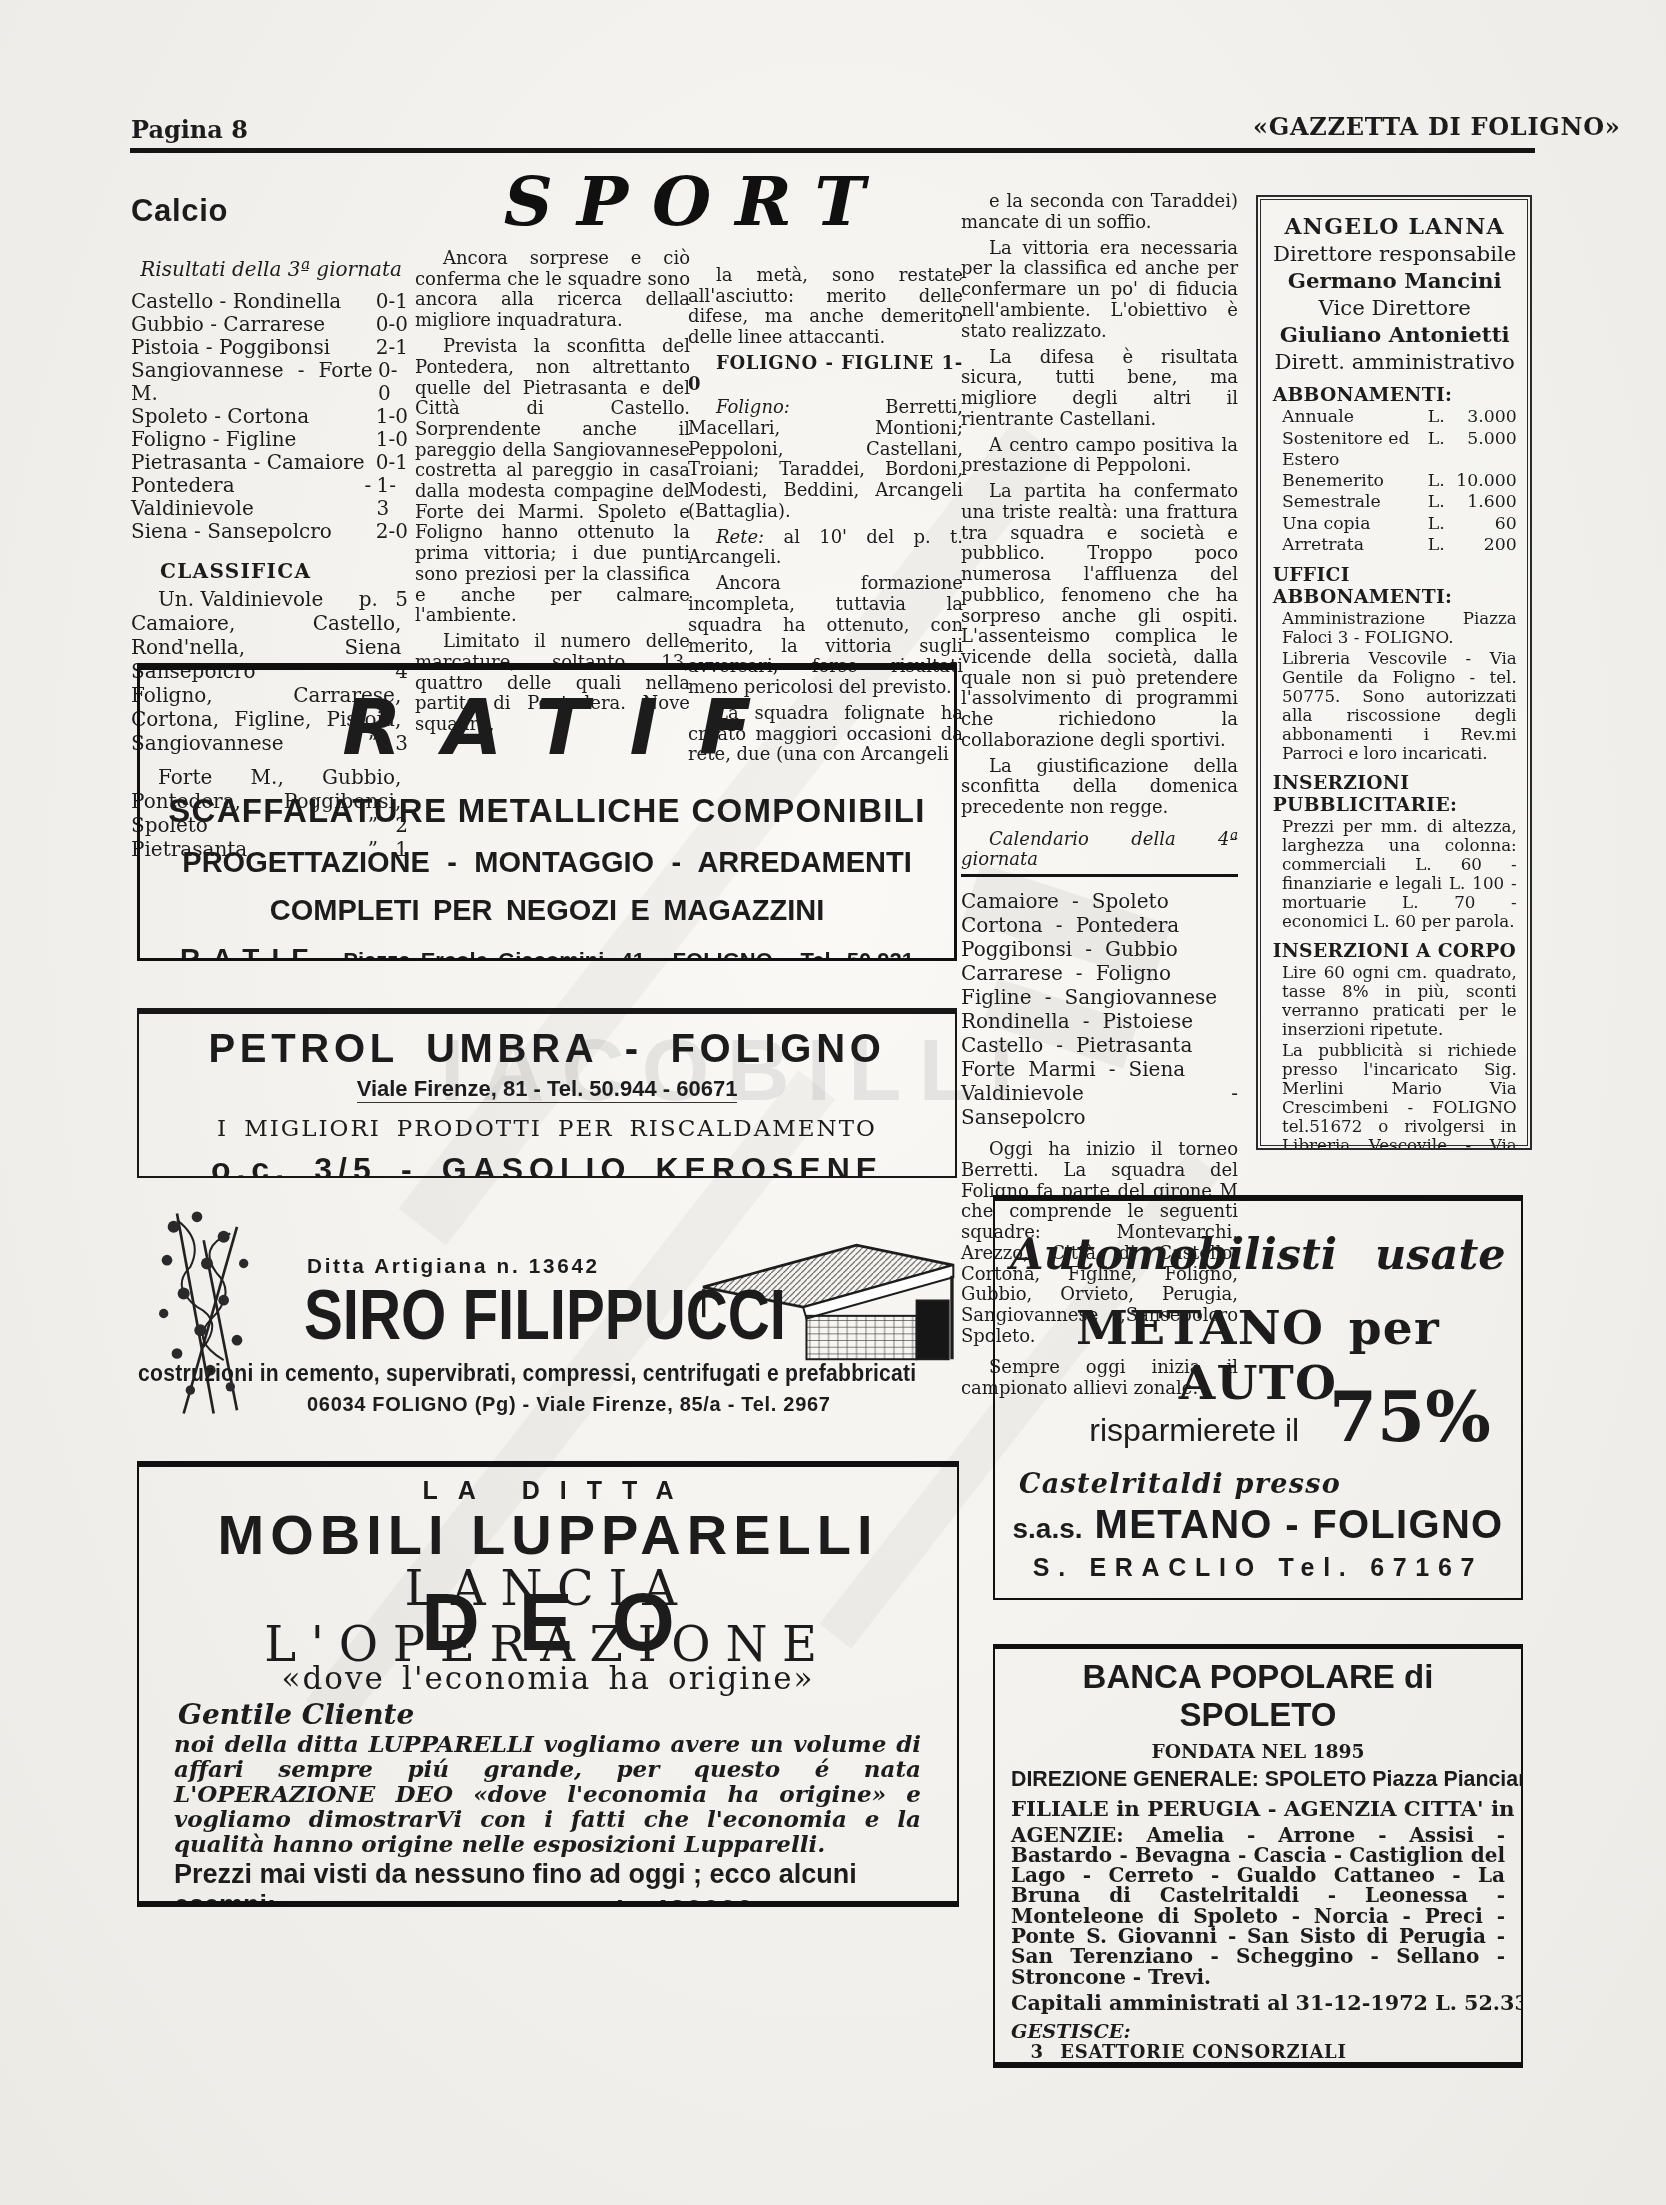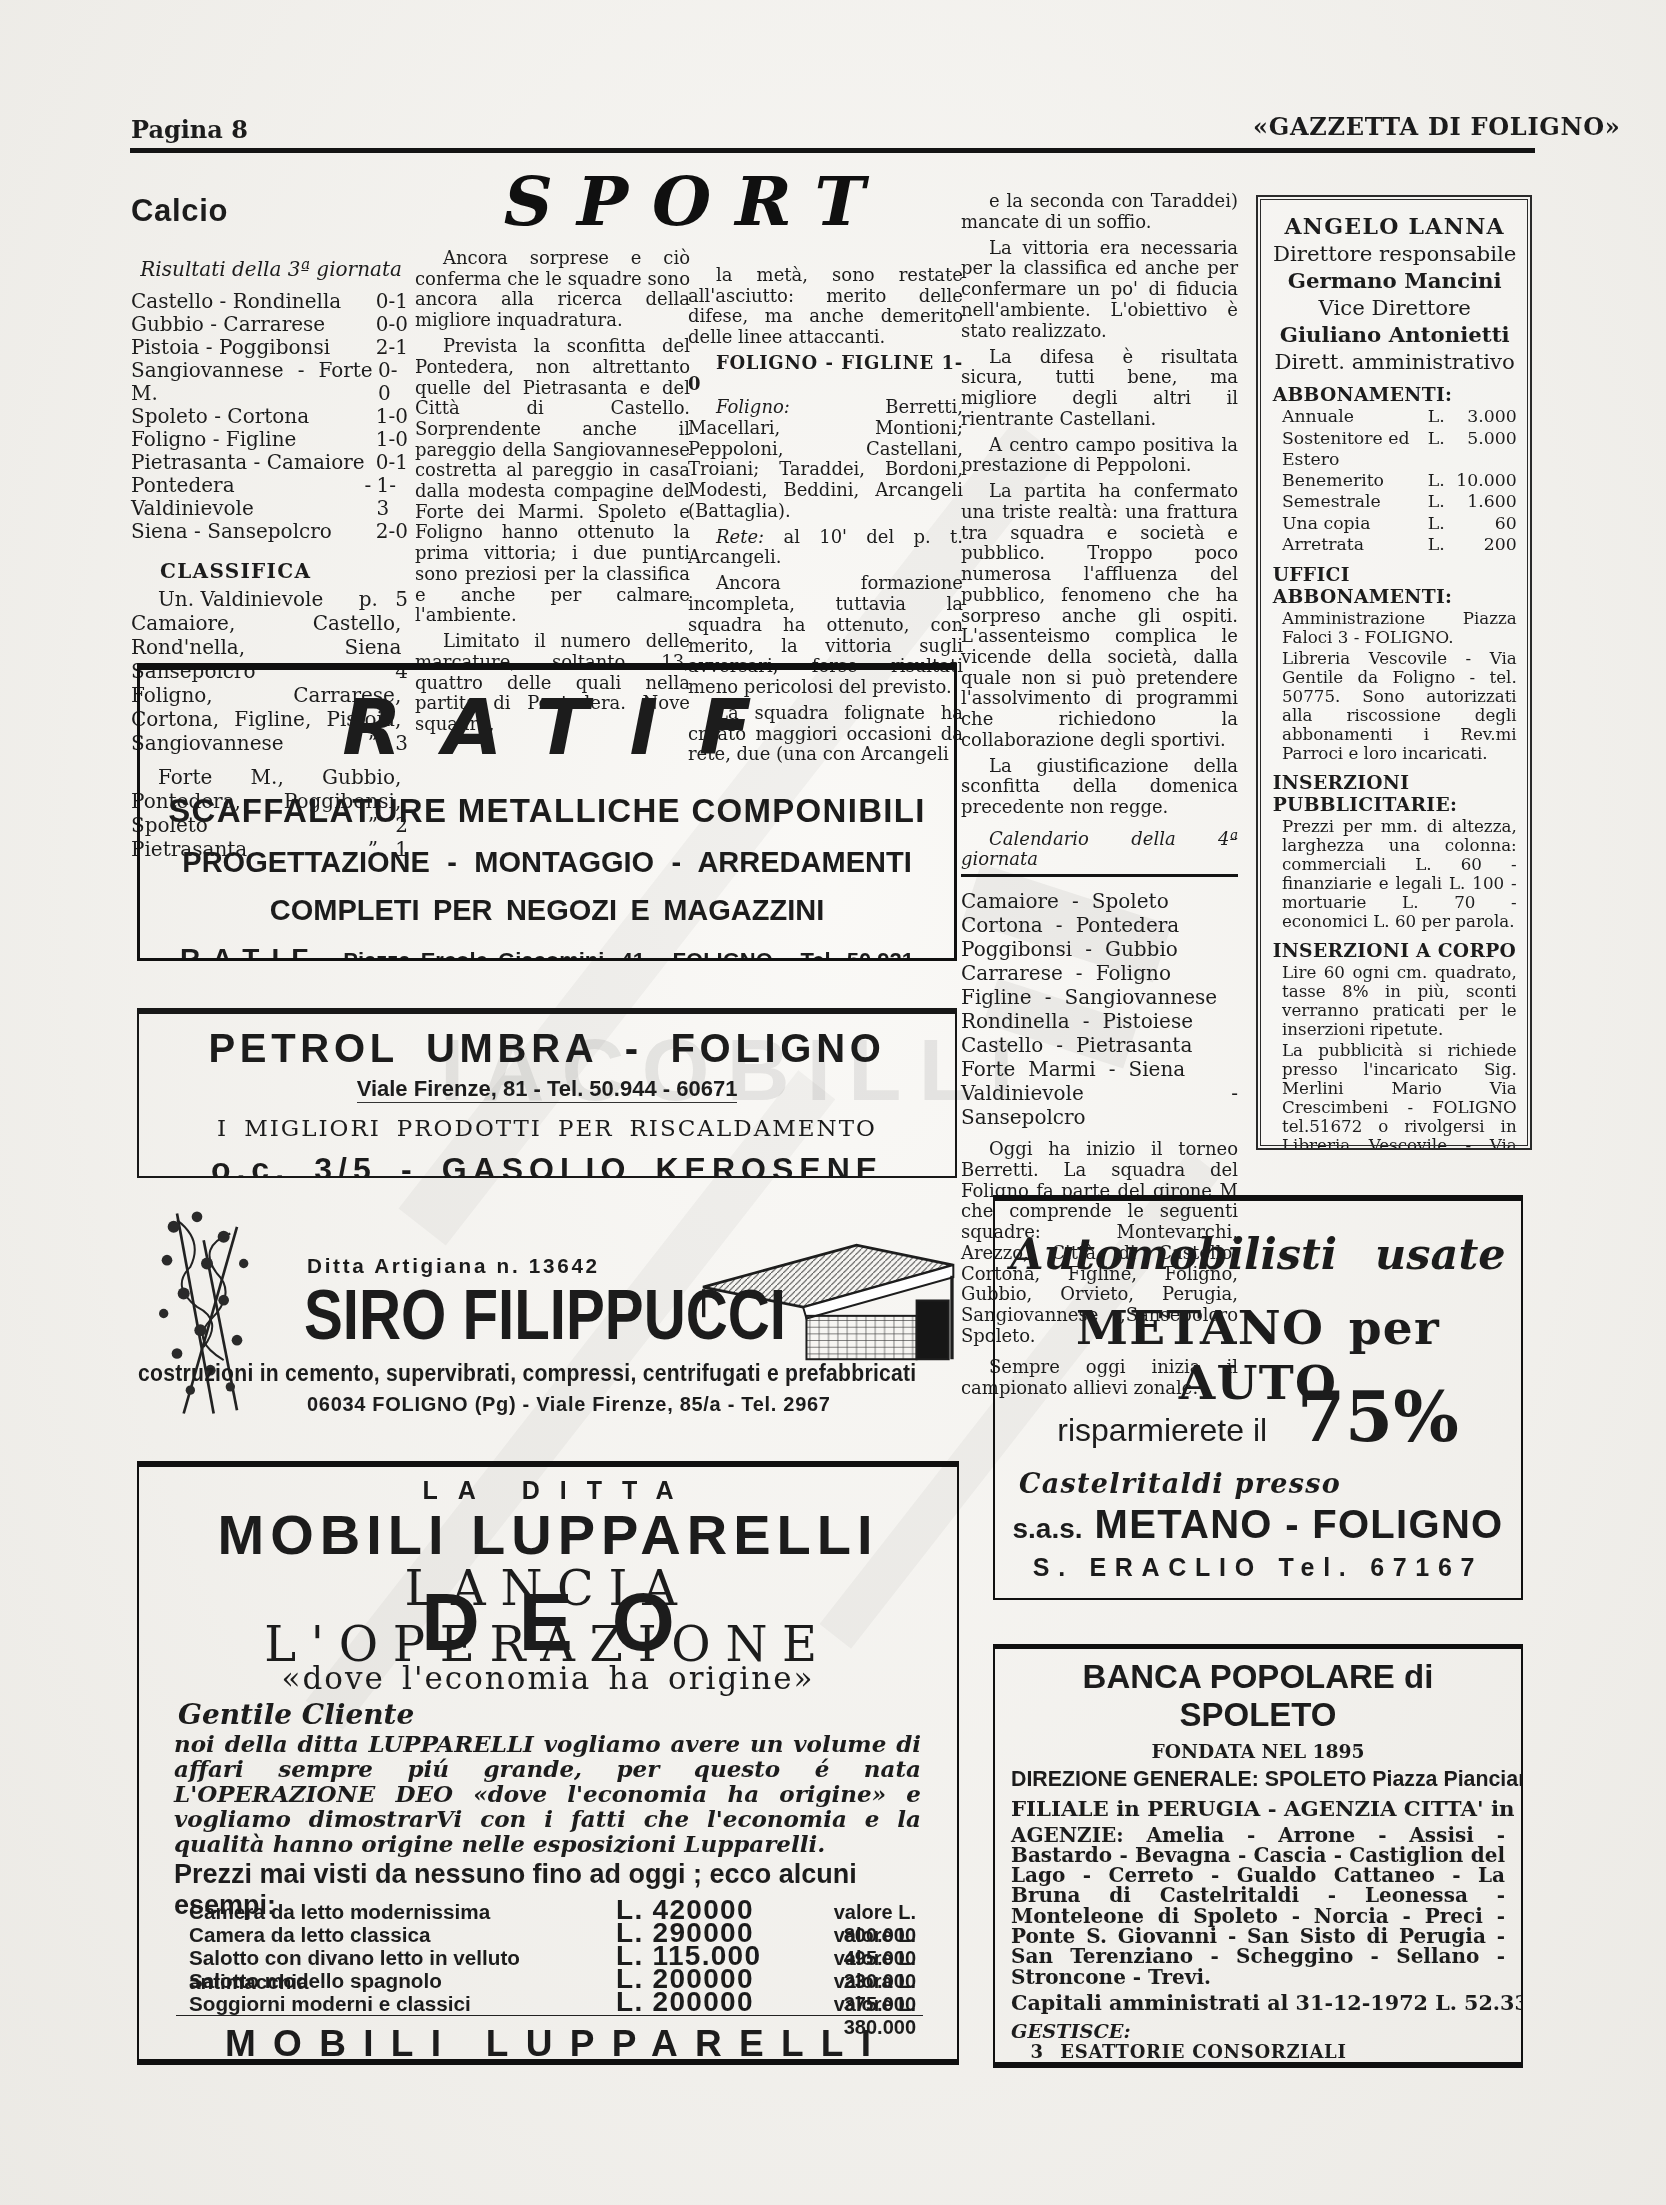--- a/index.html
+++ b/index.html
@@ -89,21 +89,21 @@
   
   .siro{left:137px;top:1197px;width:823px;height:223px;}
   .siro-ditta{left:170px;top:57px;font:bold 20.7px "Liberation Sans",sans-serif;letter-spacing:2.7px;}
   .siro-name{left:167px;top:77px;font:bold 71px "Liberation Sans",sans-serif;
              transform:scaleX(.82);transform-origin:left top;white-space:nowrap;}
   .siro-tag{left:1.3px;top:162px;font:bold 24px "Liberation Sans",sans-serif;
             transform:scaleX(.88);transform-origin:left top;white-space:nowrap;letter-spacing:0.3px;}
   .siro-addr{left:170px;top:196px;font:bold 20px "Liberation Sans",sans-serif;letter-spacing:0.7px;}
 
   
-  .lup-box{left:137px;top:1461px;width:822px;height:604px;border:2.7px solid #101010;
+  .lup-box{left:137px;top:1461px;width:822px;height:446px;border:2.7px solid #101010;
            border-top-width:6.7px;border-bottom-width:6.7px;box-sizing:border-box;overflow:hidden;}
   .lup-box > div{position:absolute;left:0;width:100%;}
   .lup-laditta{top:9.3px;text-align:center;font:bold 25px "Liberation Sans",sans-serif;
                letter-spacing:20px;text-indent:20px;}
   .lup-name{top:35px;text-align:center;font:bold 56px "Liberation Sans",sans-serif;letter-spacing:6px;}
   .lup-lancia{top:93px;text-align:center;font-size:48px;letter-spacing:14.7px;word-spacing:18.7px;}
   .lup-deo{top:121px;text-align:center;font:bold 81px "Liberation Sans",sans-serif;
            letter-spacing:39px;text-indent:39px;line-height:69px;}
   .lup-dove{top:193px;text-align:center;font-size:31px;letter-spacing:2px;word-spacing:5.3px;}
   .lup-gentile{top:231px;left:39px !important;width:auto !important;
@@ -120,21 +120,21 @@
   .lup-rule{top:548px;left:37px !important;width:747px !important;height:1.3px;background:#222;}
   .lup-fname{top:556px;text-align:center;font:bold 37px "Liberation Sans",sans-serif;
              letter-spacing:17.3px;text-indent:17.3px;}
 
   
   .met-box{left:993px;top:1195px;width:530px;height:405px;border:2.7px solid #101010;
            border-top-width:6px;box-sizing:border-box;overflow:hidden;}
   .met-box > div{position:absolute;left:0;width:100%;}
   .met-l1{top:28px;text-align:center;font:bold italic 43px "DejaVu Serif",serif;word-spacing:23px;}
   .met-l2{top:99px;text-align:center;font:bold 47px "DejaVu Serif",serif;letter-spacing:1.3px;word-spacing:6.7px;}
-  .met-l3{top:175px;display:flex;justify-content:center;align-items:baseline;gap:30px;}
+  .met-l3{top:175px;display:flex;justify-content:center;align-items:baseline;gap:30px;padding-left:32px;}
   .met-l3 .r1{font:32px "Liberation Sans",sans-serif;} 
   .met-l3 .r2{font:bold 69px "DejaVu Serif",serif;}
   .met-info{top:267px;left:24px !important;width:auto !important;
             font:bold italic 27px "DejaVu Serif",serif;letter-spacing:1.3px;}
   .met-sas{top:301px;display:flex;justify-content:center;align-items:baseline;gap:12px;
            font-family:"Liberation Sans",sans-serif;font-weight:bold;}
   .met-sas .s1{font-size:28px;} .met-sas .s2{font-size:40px;letter-spacing:1.3px;}
   .met-era{top:352px;text-align:center;font:bold 25px "Liberation Sans",sans-serif;letter-spacing:8.7px;}
 
   

